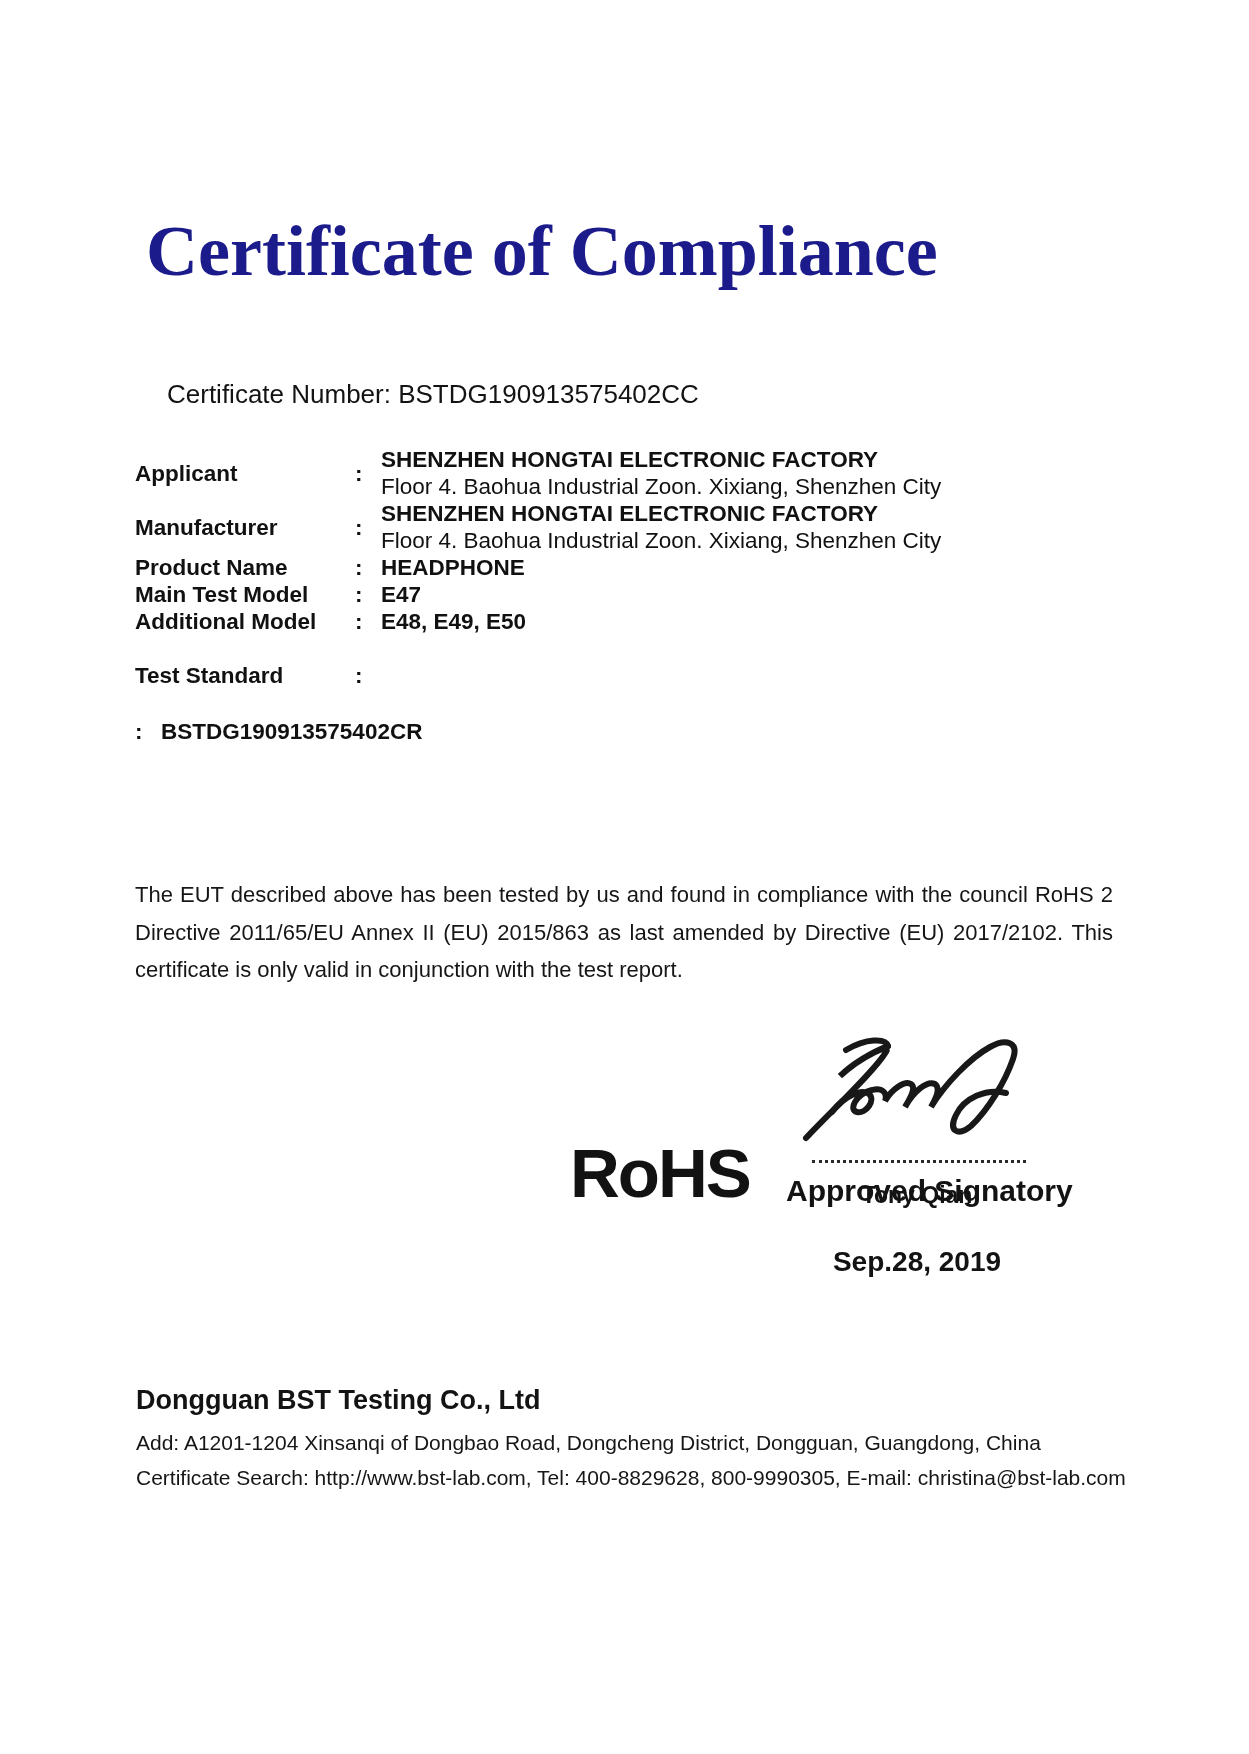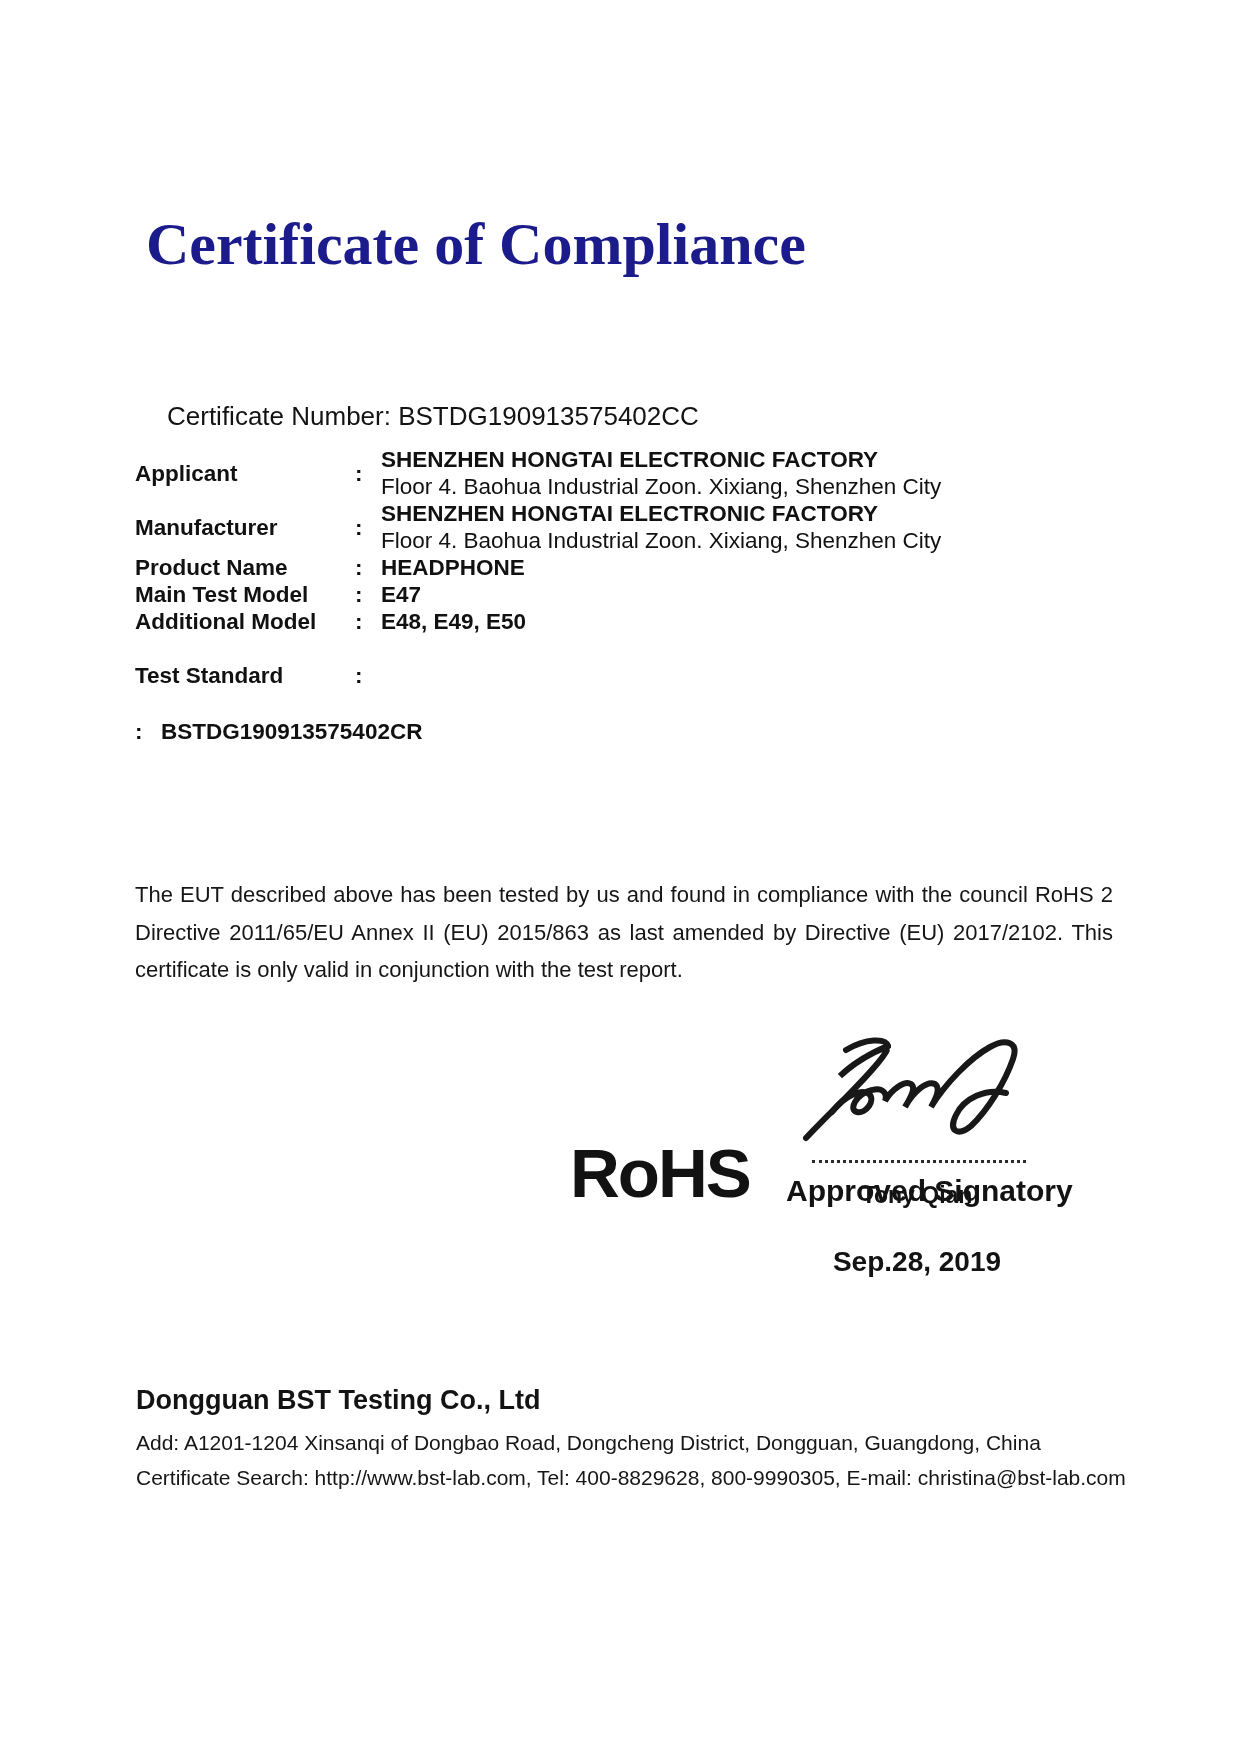--- a/index.html
+++ b/index.html
@@ -9,31 +9,30 @@
     background: #ffffff;
     position: relative;
     font-family: "Liberation Sans", sans-serif;
     color: #111;
     overflow: hidden;
   }
   .title {
     position: absolute; left: 146px; top: 210px;
     font-family: "Liberation Serif", serif;
     font-weight: bold;
-    font-size: 60px;
+    font-size: 72px;
     letter-spacing: 0px;
     color: #1b1b8c;
     white-space: nowrap;
   }
   .cert-number {
     position: absolute; left: 167px; top: 379px;
     font-size: 26px;
     color: #131313;
     white-space: nowrap;
-    margin-top: 22px;
   }
   .info {
     position: absolute; left: 135px; top: 446px; width: 995px;
     font-size: 22.5px; line-height: 27px;
   }
   .row { display: flex; align-items: center; }
   .row .lbl { width: 220px; flex: 0 0 220px; font-weight: bold; }
   .row .colon { width: 26px; flex: 0 0 26px; font-weight: bold; text-align: left; }
   .row .val { font-weight: bold; }
   .row .val .sub { font-weight: normal; }

